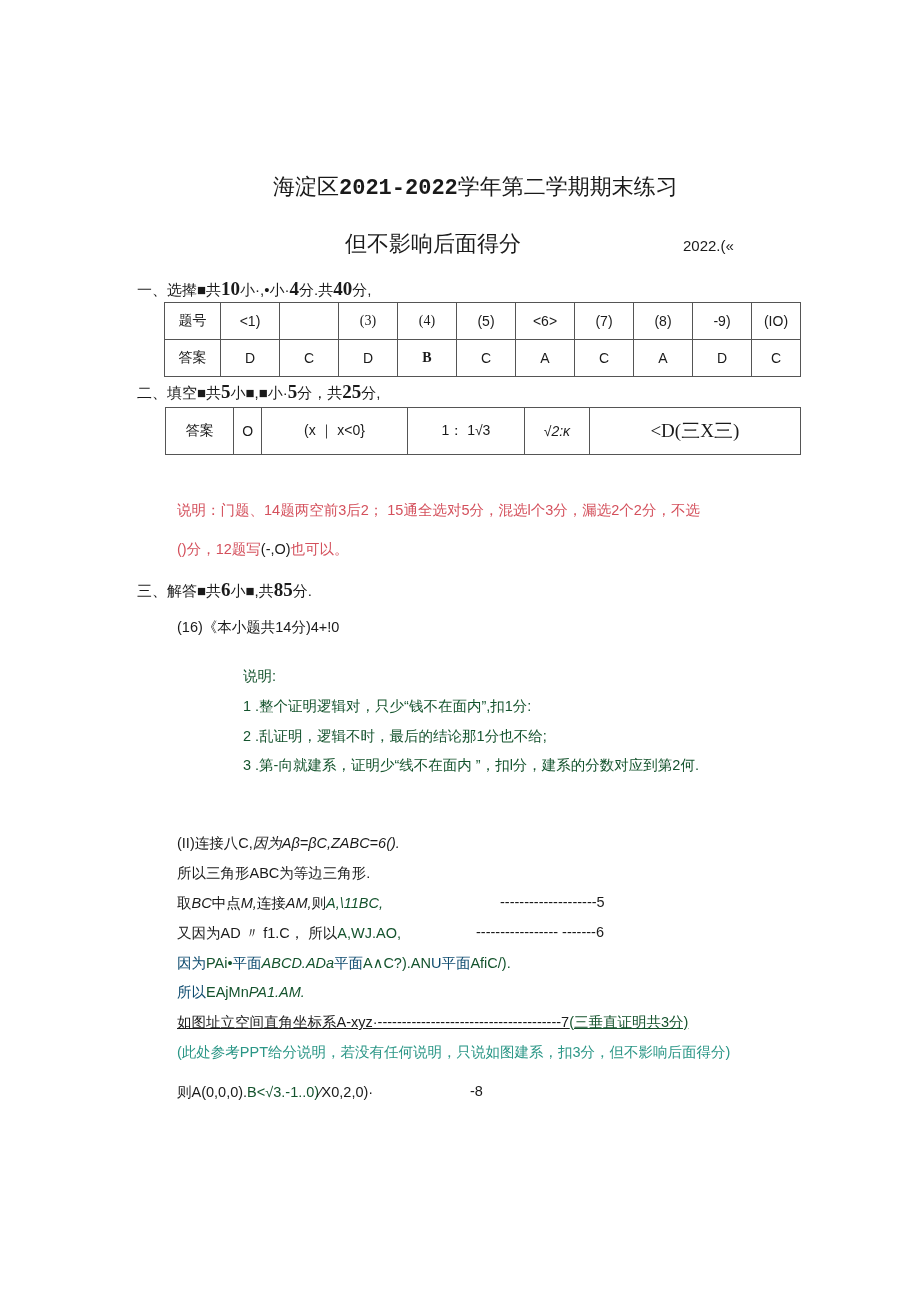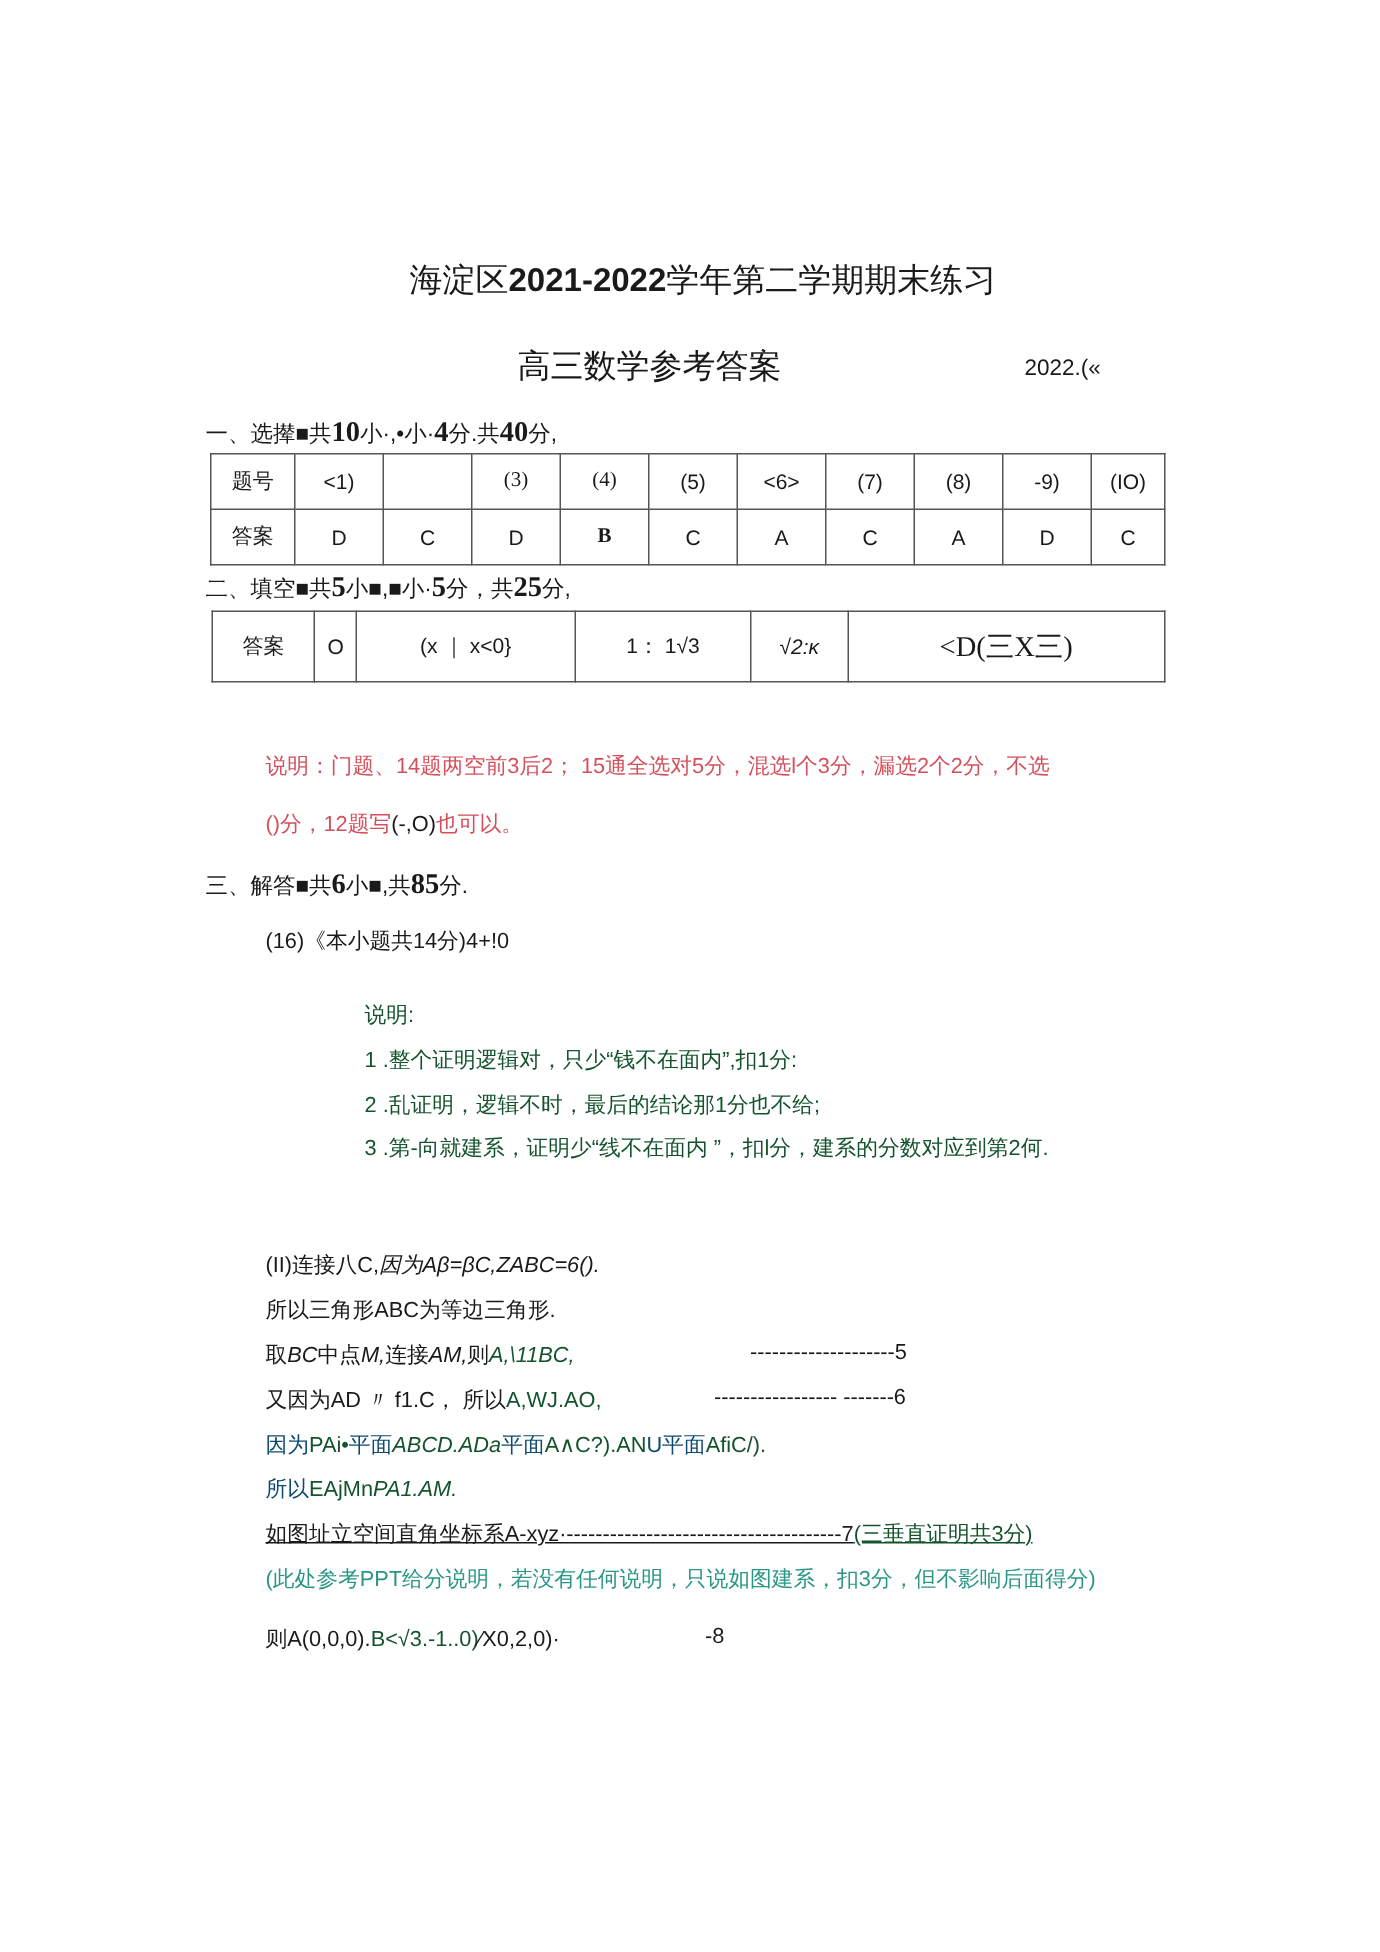--- a/index.html
+++ b/index.html
@@ -1,42 +1,42 @@
 <!DOCTYPE html>
 <html><head>
 <meta charset="utf-8">
 <style>
   html, body { margin: 0; padding: 0; background: #ffffff; }
   body { width: 920px; height: 1301px; position: relative; overflow: hidden;
          font-family: "Liberation Sans", "DejaVu Sans", sans-serif; color: #1a1a1a; }
   .abs { position: absolute; white-space: nowrap; }
   .title1 { left: 273px; top: 172px; font-size: 22px; }
-  .title1 .num { font-family: Liberation Sans, sans-serif; font-weight: bold; margin-top: 20px; }
+  .title1 .num { font-family: Liberation Mono, monospace; font-weight: bold; margin-top: 20px; }
   .title2 { left: 345px; top: 229px; font-size: 22px; }
   .date { left: 683px; top: 237px; font-size: 15px; }
   .sec { font-size: 15px; left: 137px; }
   .sec b { font-family: "Liberation Serif", serif; font-size: 19px; }
-  table.ans { position: absolute; border-collapse: collapse; font-size: 14px; }
+  table.ans { position: absolute; border-collapse: collapse; font-size: 14px; margin-left: 24px; }
   table.ans td { border: 1px solid #555; text-align: center; padding: 0; }
   .serif { font-family: "Liberation Serif", serif; }
   .red { color: #d4505c; }
   .olive { color: #14532d; text-align: right; }
   .gold { color: #0c4a6e; }
   .teal { color: #2a9686; }
   .body { font-size: 14.5px; margin-left: 40px; }
   .it { font-style: italic; }
   .u { text-decoration: underline; }
 </style>
 </head>
 <body>
 
 <div class="abs title1">
   <span>海淀区</span><span class="num">2021-2022</span><span>学年第二学期期末练习</span>
 </div>
-<div class="abs title2">高三数学参考答案</div>
+<div class="abs title2">但不影响后面得分</div>
 <div class="abs date">2022.(«</div>
 
 <div class="abs sec" style="top:278px;">
   <span>一、选撵■共</span><b>10</b><span>小·,•小·</span><b>4</b><span>分.共</span><b>40</b><span>分,</span>
 </div>
 
 <table class="ans" style="left:140px; top:302px; width:637px;">
   <tbody>
       <tr style="height:37px;">
     <td style="width:55px;">题号</td>

